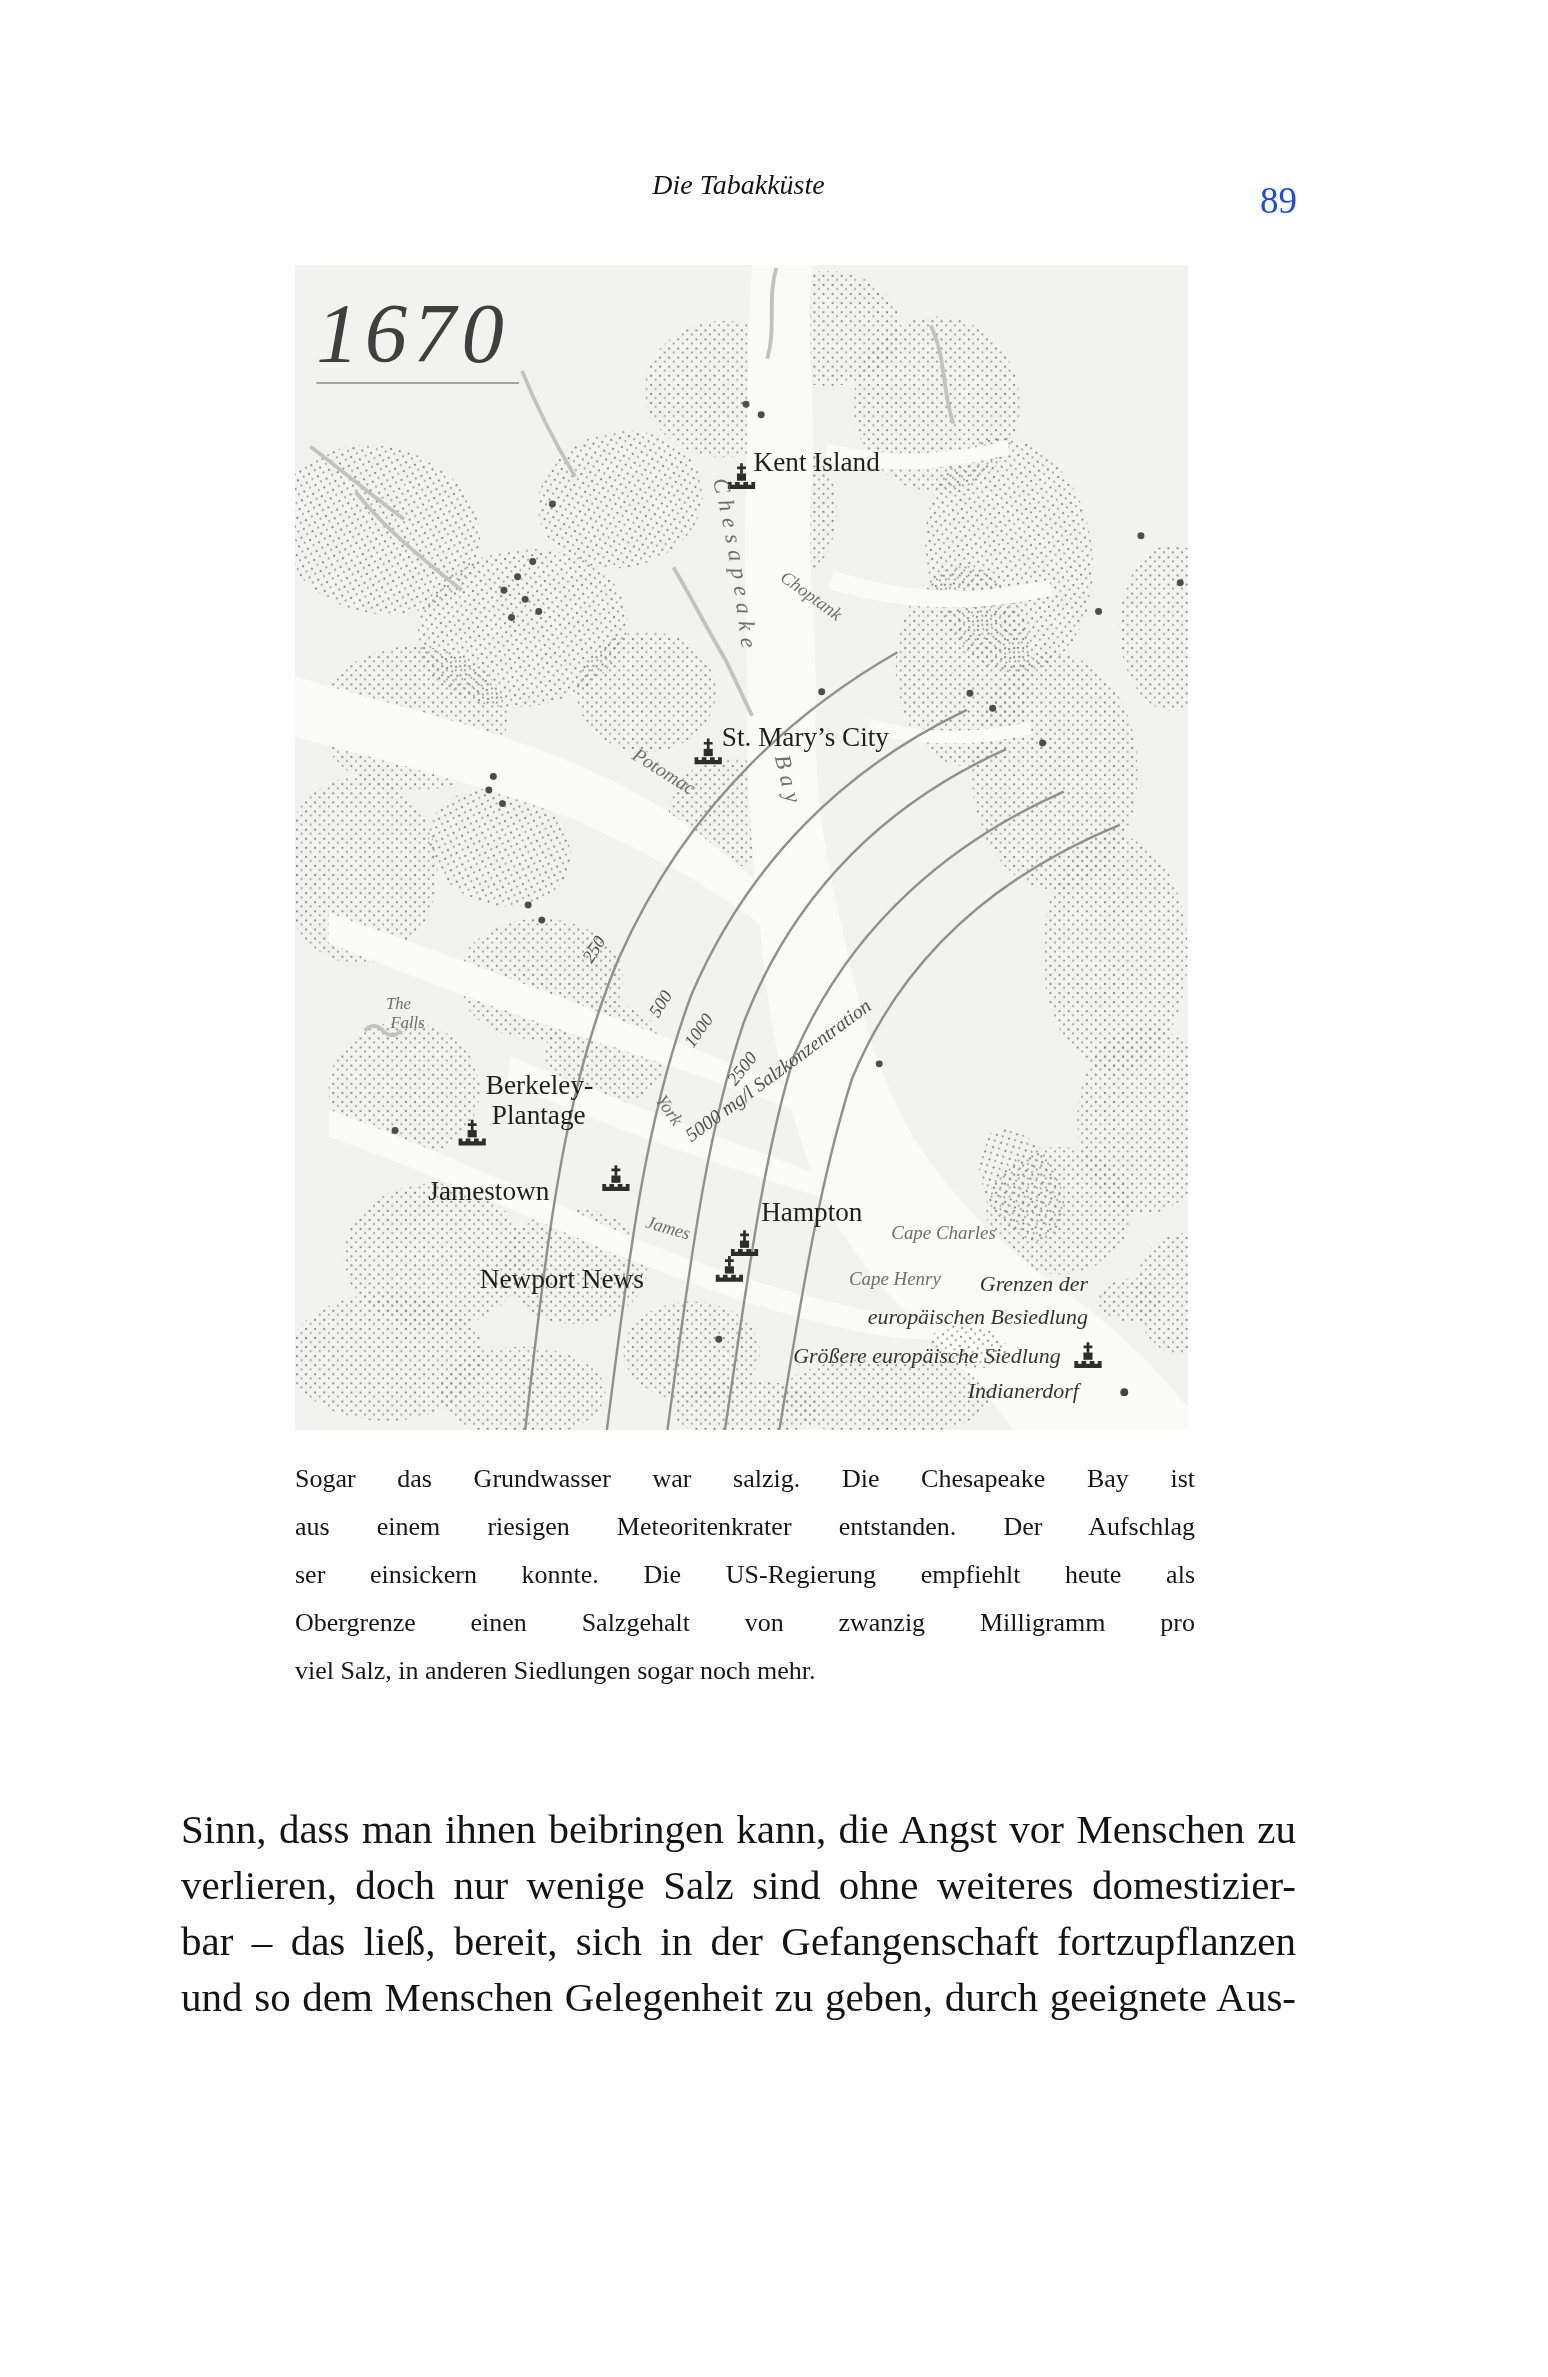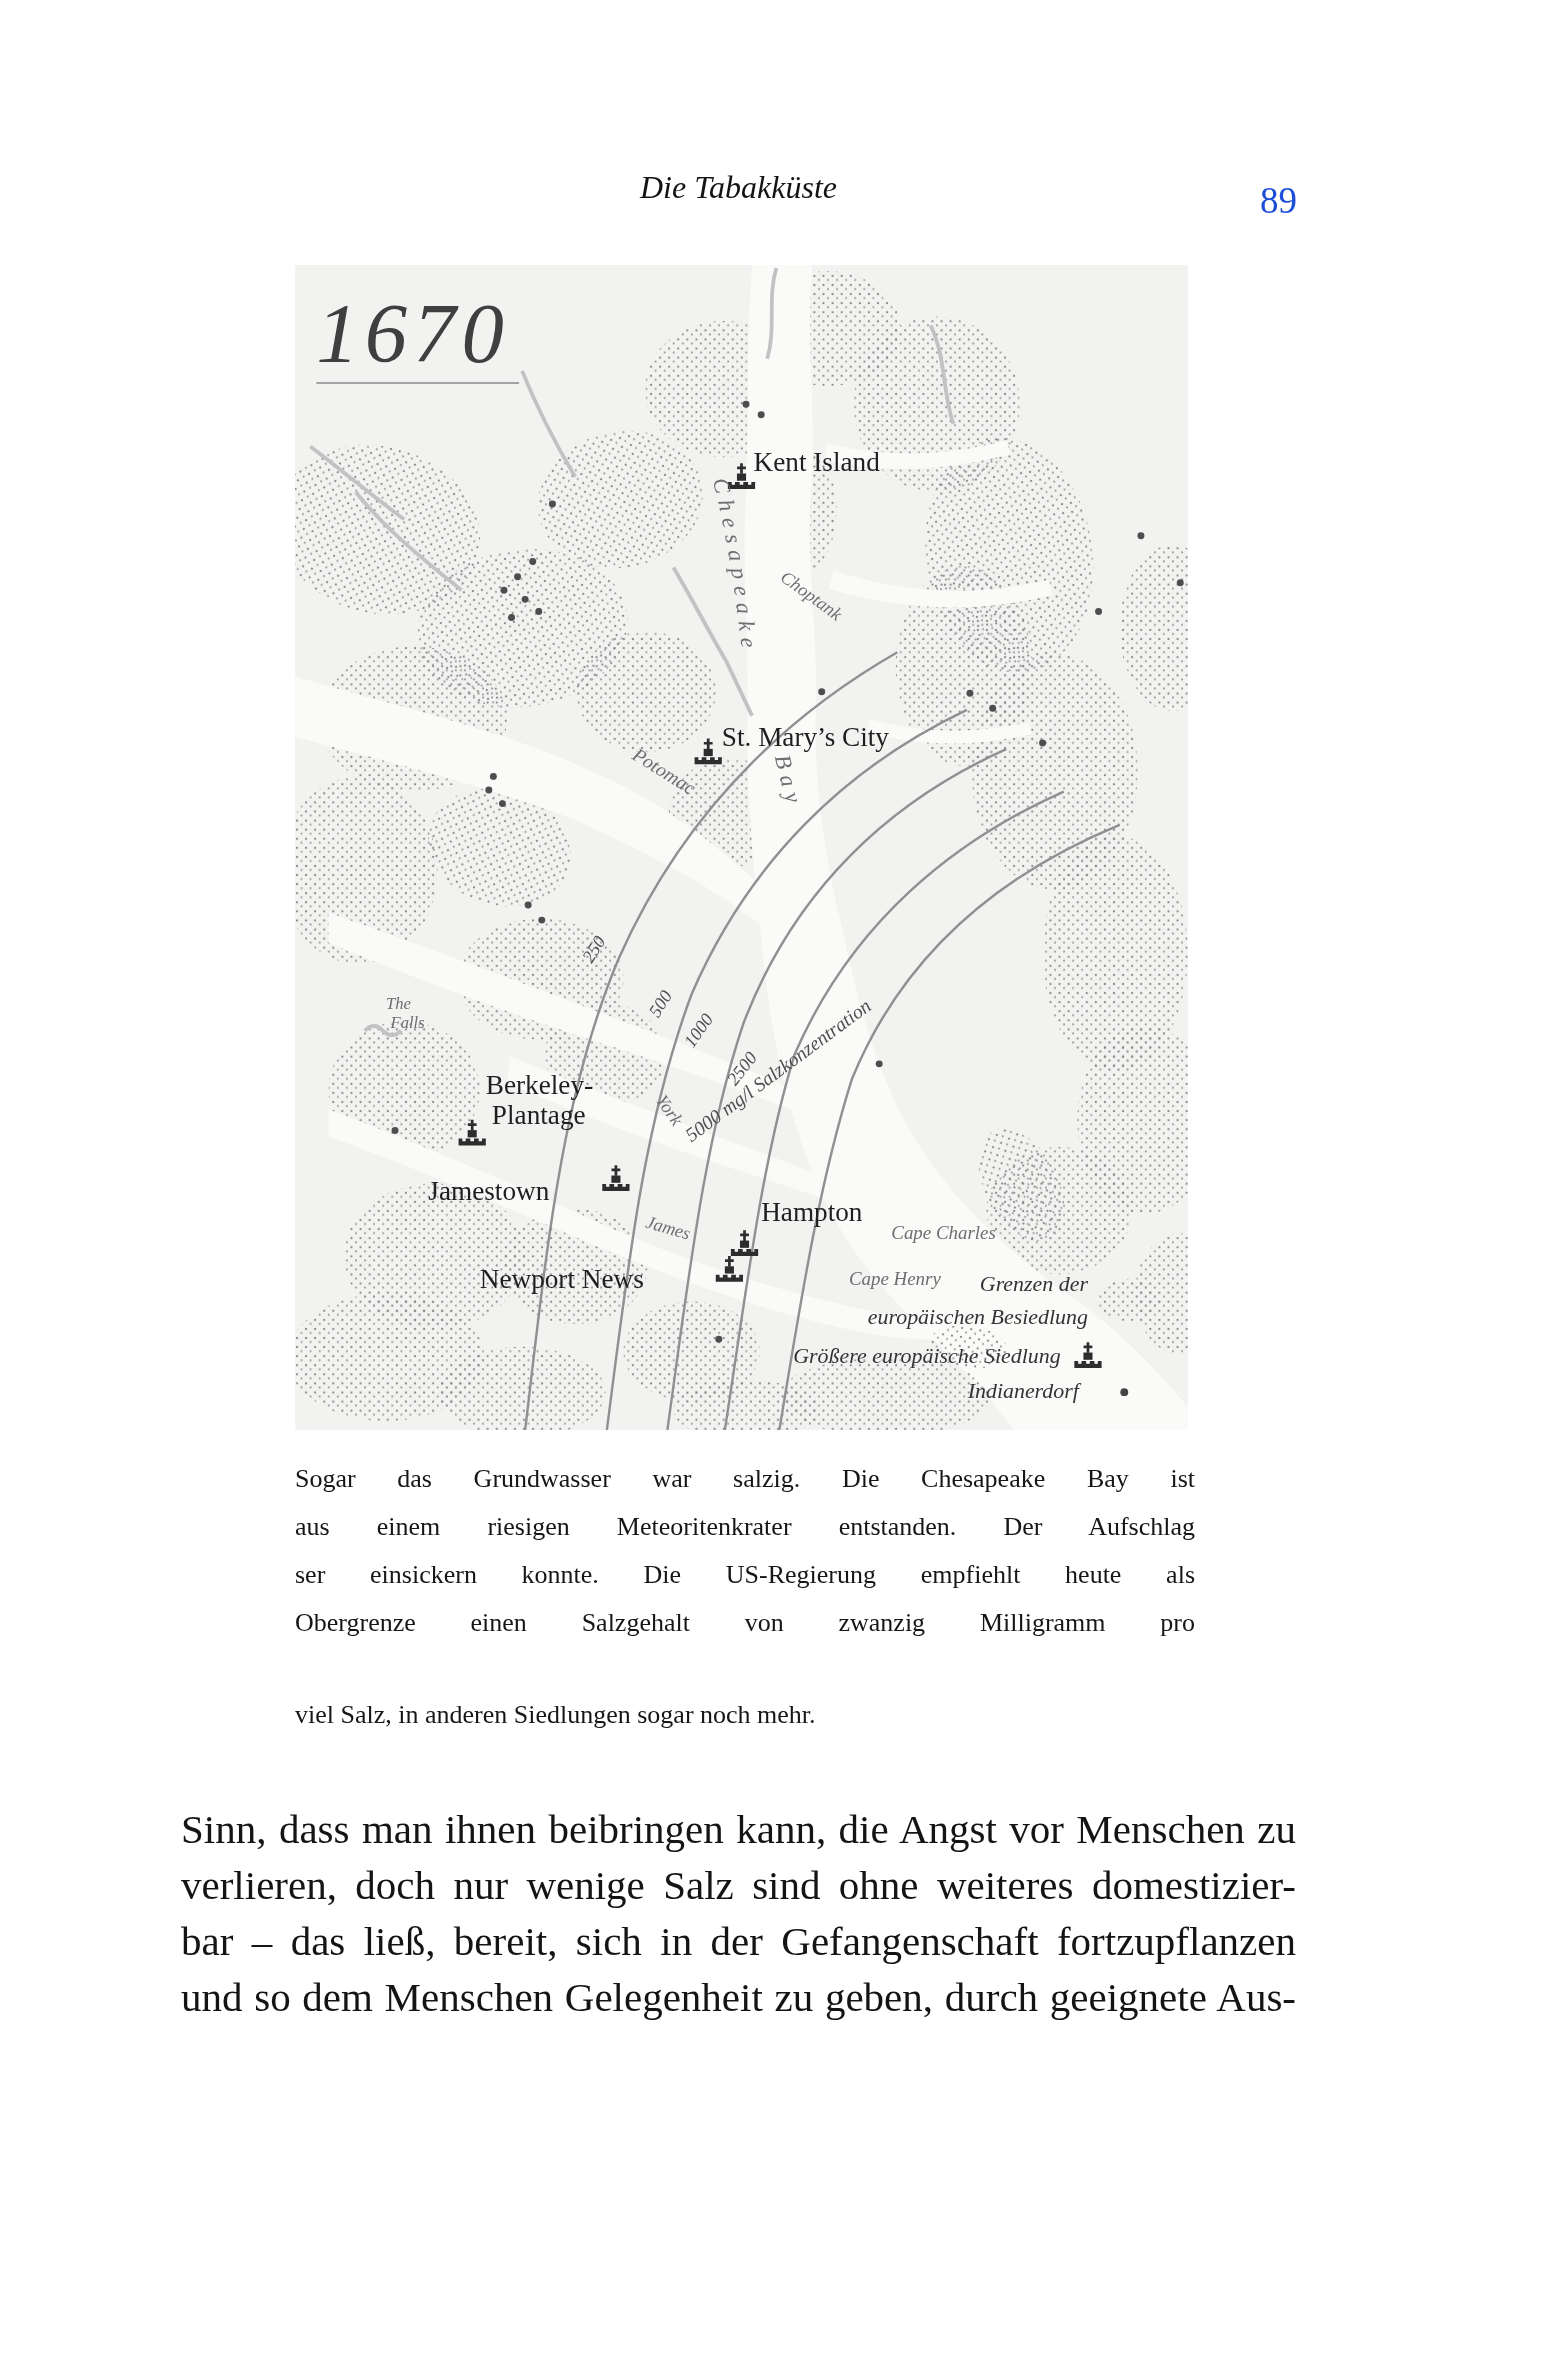--- a/index.html
+++ b/index.html
@@ -2,40 +2,40 @@
 <html style="font-size:10.3px"><head>
 <meta charset="utf-8">
 <style>
   html,body { margin:0; padding:0; background:#ffffff; }
   .page {
     position:relative; width:1549px; height:2377px; background:#ffffff;
     font-family:"Liberation Serif", serif; color:#1a1a1a; overflow:hidden;
   }
   .running-head {
     position:absolute; left:181px; top:169px; width:1115px;
-    text-align:center; font-style:italic; font-size:32px; color:#141414;
+    text-align:center; font-style:italic; font-size:28px; color:#141414;
   }
   .page-number {
     position:absolute; top:179px; right:252px;
     font-size:37px; color:#1d4ed8;
   }
   .map-figure {
     position:absolute; left:295px; top:265px; width:893px; height:1165px; margin:0;
   }
   .map-figure svg { display:block; width:100%; height:100%; }
   .caption {
     position:absolute; left:295px; top:1455px; width:900px;
     font-size:26px; line-height:48px; color:#161616;
   }
   .body-text {
     position:absolute; left:181px; top:1801px; width:1115px;
     font-size:41px; line-height:56px; color:#141414;
   }
   .jline { text-align:justify; text-align-last:justify; white-space:nowrap; }
-  .jline.last { text-align-last:left;margin-top:44px; }
+  .jline.last { text-align-last:left; }
   .map-label { font-family:"Liberation Serif", serif; fill:#1f1f1f; }
   .geo-label { font-family:"Liberation Serif", serif; font-style:italic; fill:#6e6e6e; }
   .salz-label { font-family:"Liberation Serif", serif; font-style:italic; fill:#4f4f4f; }
   .legend-label { font-family:"Liberation Serif", serif; font-style:italic; fill:#333333; }
 </style>
 </head>
 <body>
 
 <div class="page">
 

